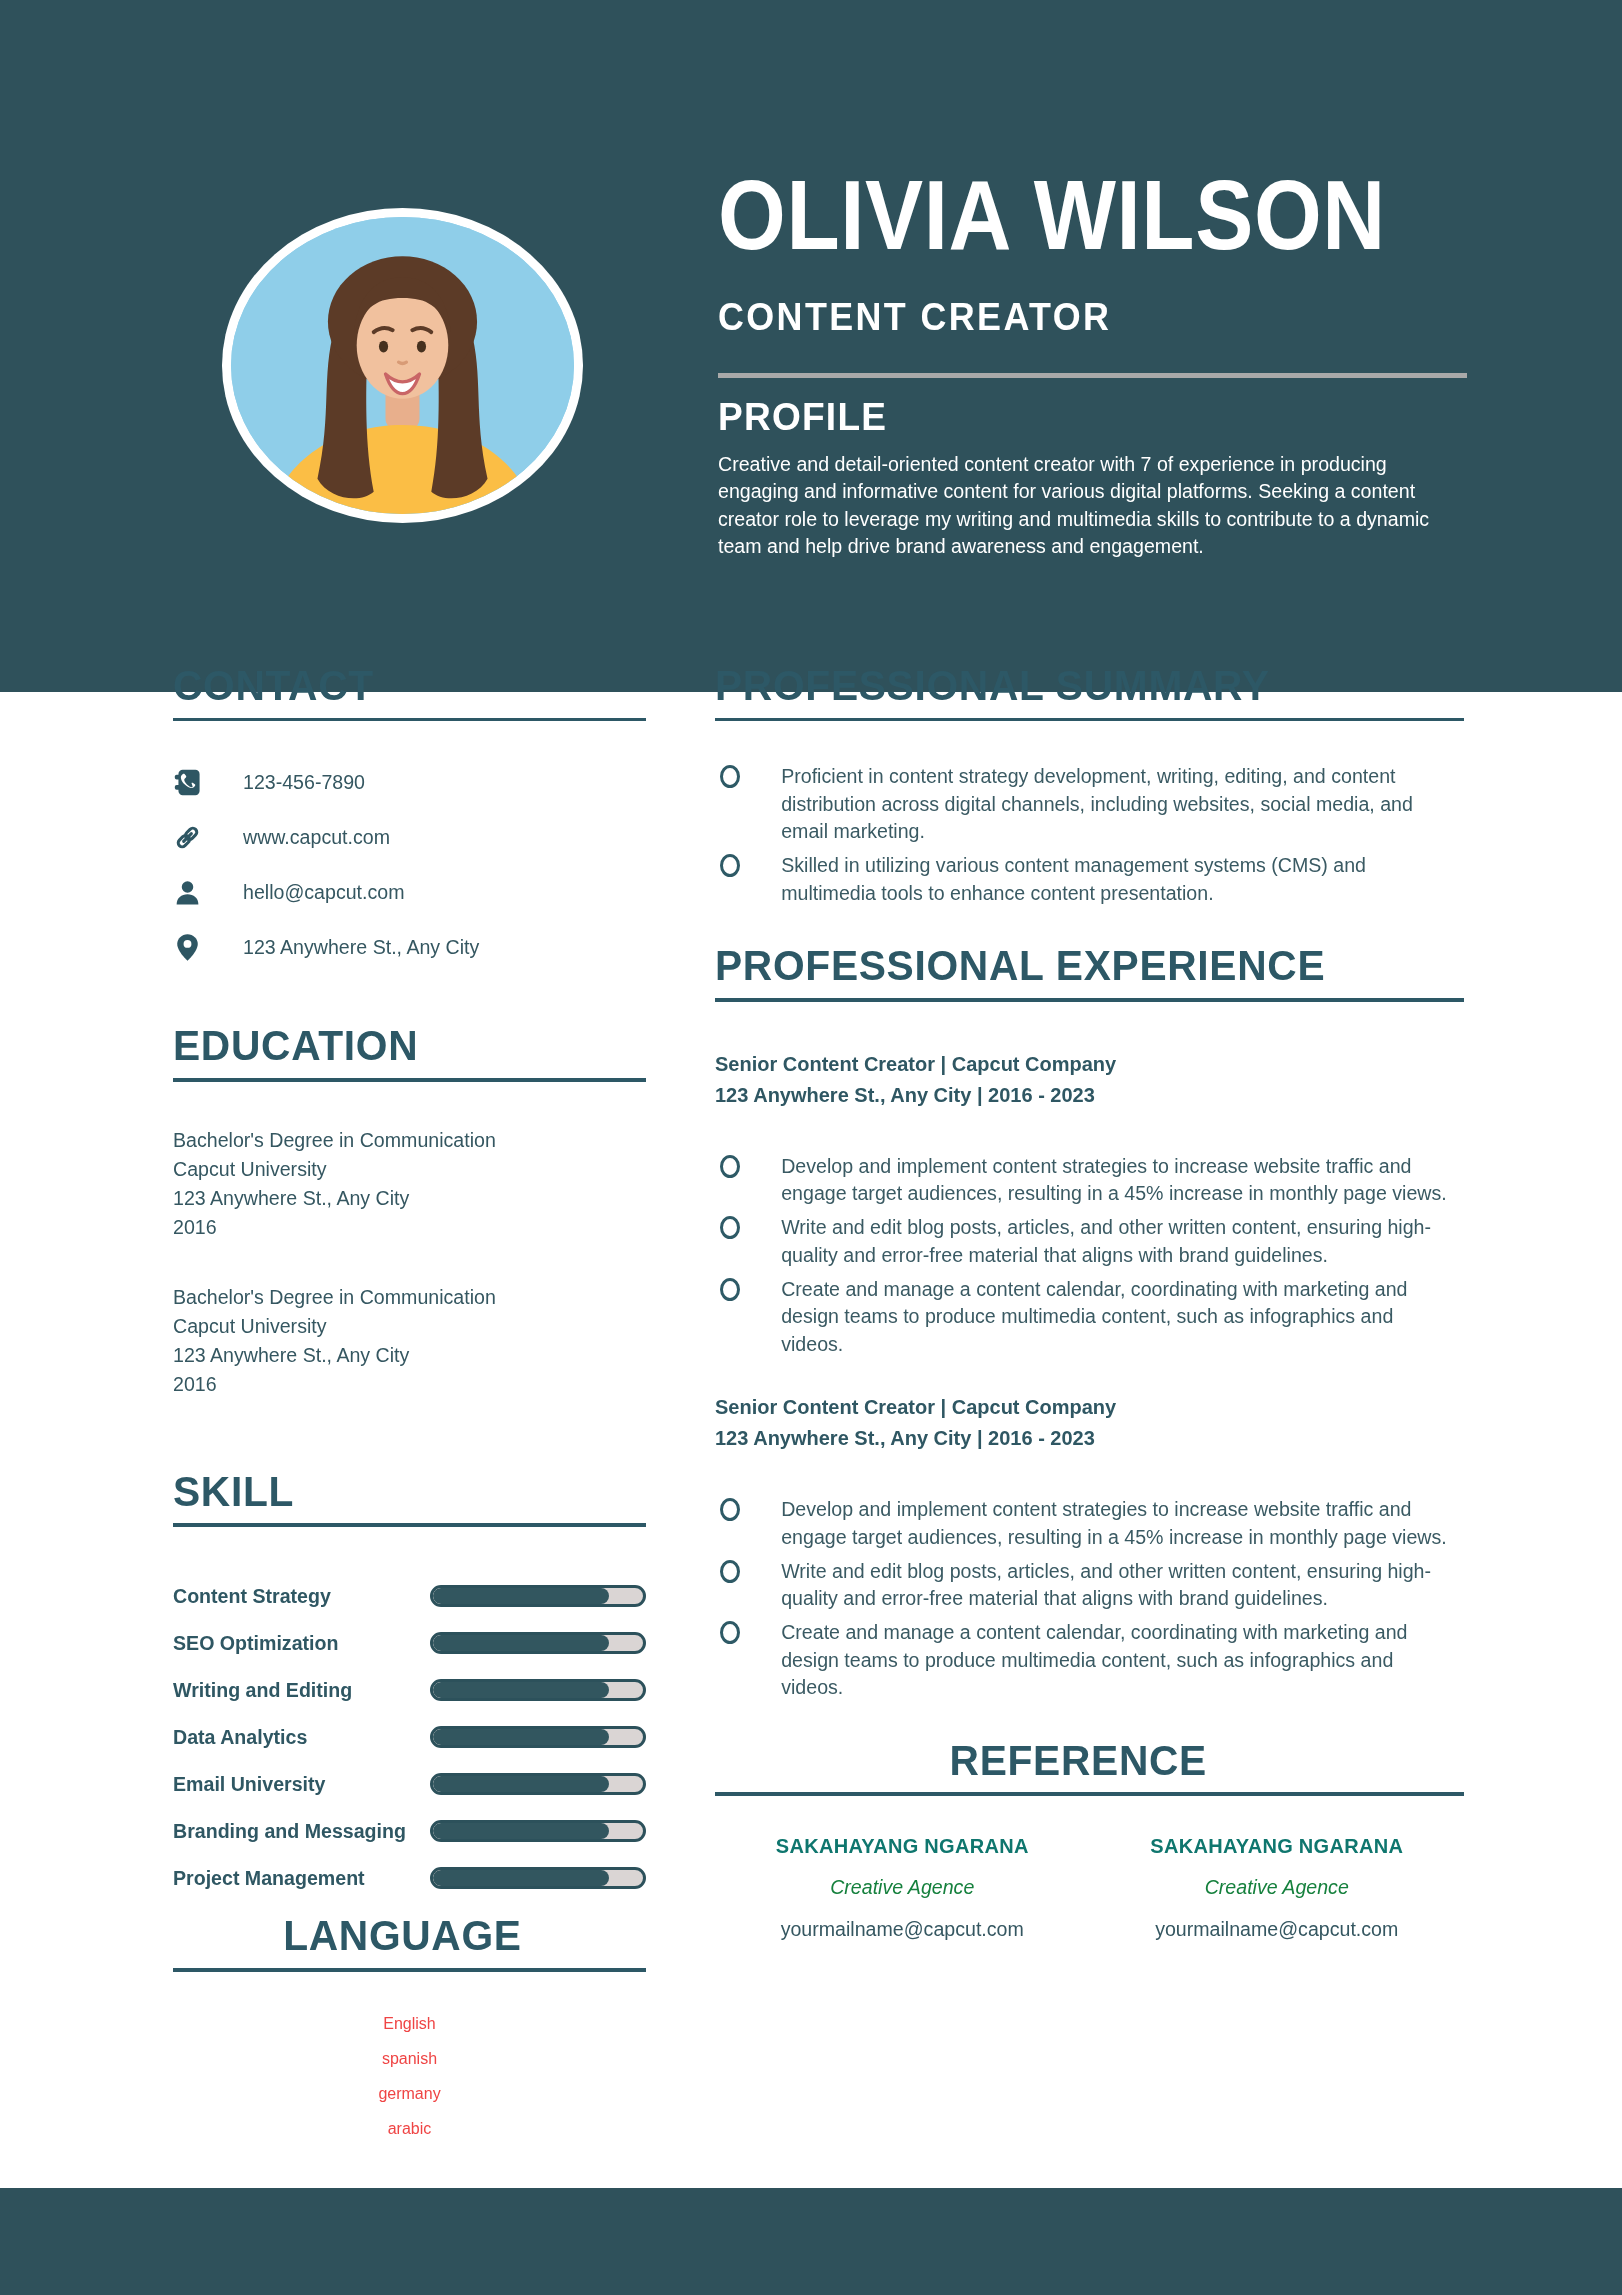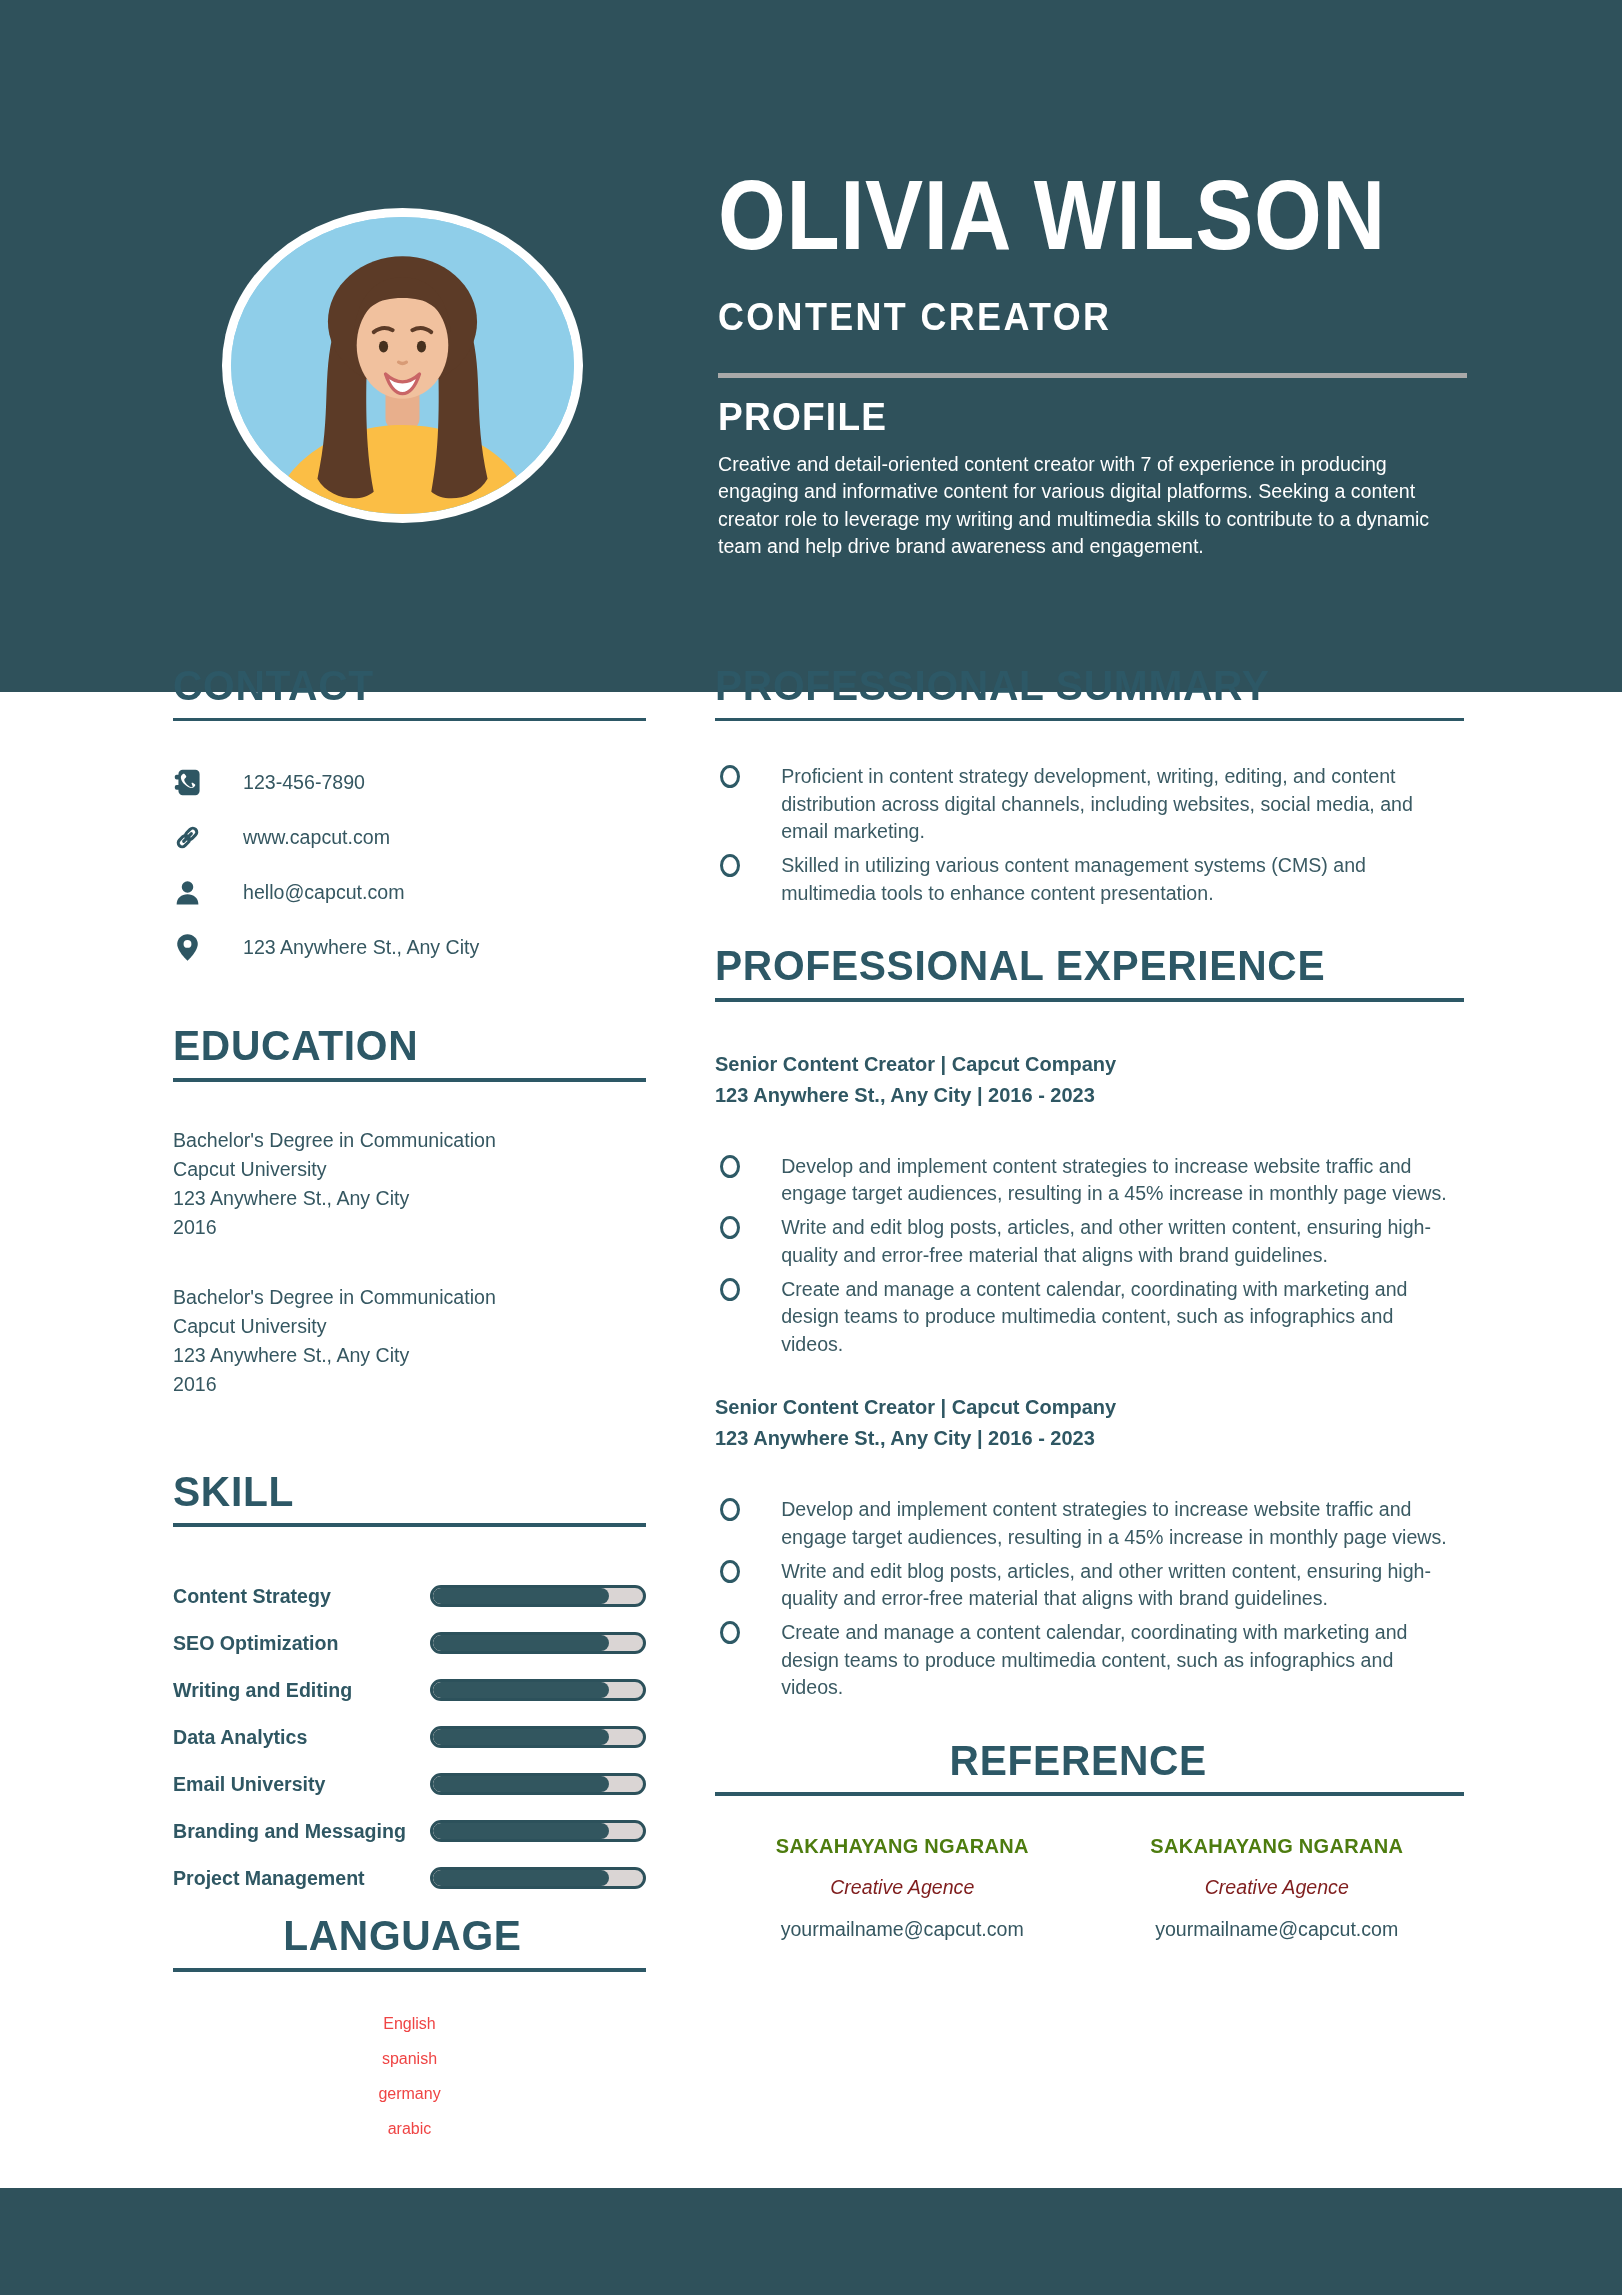--- a/index.html
+++ b/index.html
@@ -88,22 +88,22 @@
   .exp-section { margin-top:37px; }
   .job { margin-top:47px; }
   .job + .job { margin-top:34px; }
   .job-title, .job-meta { font-size:20px; font-weight:700; line-height:31px; color:#2F5763; }
   .job .bullet-list { margin-top:42px; }
 
   
   .ref-section { margin-top:37px;text-align:center; }
   .ref-row { margin-top:39px; display:flex; }
   .ref-entry { width:419px; }
-  .ref-name { font-size:20px; font-weight:700; letter-spacing:0.3px; color:#4d7c0f; }
-  .ref-company { margin-top:18.3px; font-size:19.6px; font-style:italic; color:#7f1d1d; }
+  .ref-name { font-size:20px; font-weight:700; letter-spacing:0.3px; color:#0f766e; }
+  .ref-company { margin-top:18.3px; font-size:19.6px; font-style:italic; color:#15803d; }
   .ref-email { margin-top:18.3px; font-size:19.6px; color:#355761; }
 
   
   .footer { position:absolute; left:0; bottom:0; width:1623px; height:107px; background:#2F515B; }
 </style>
 </head>
 <body>
 
 <div class="page">
 

